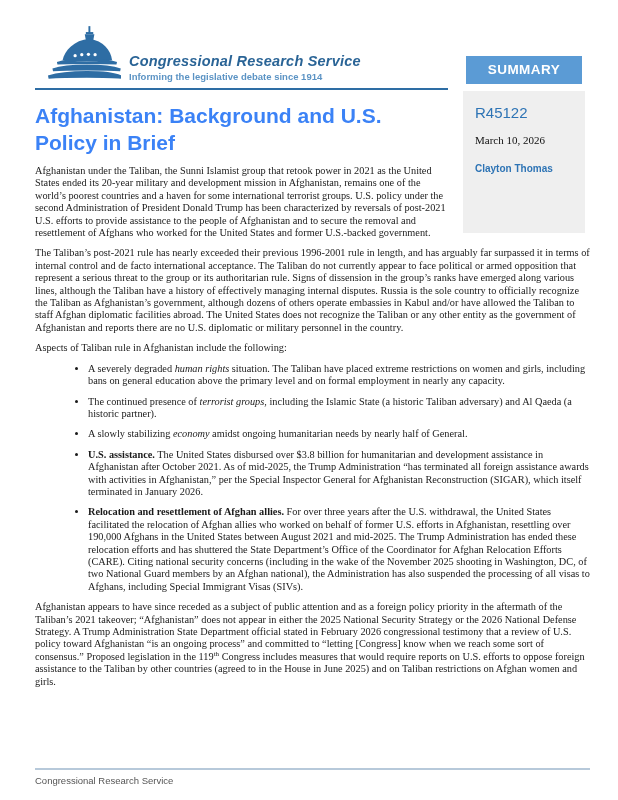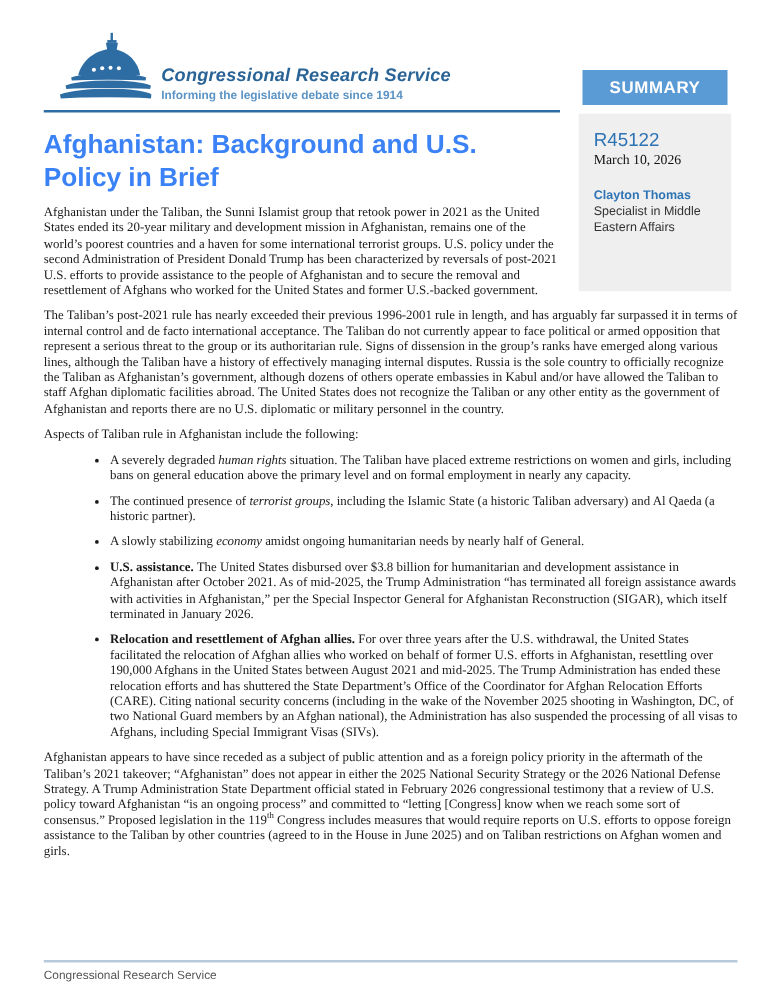--- a/index.html
+++ b/index.html
@@ -25,21 +25,21 @@
   .header-rule { width: 413px; height: 2px; background: #2e6da4; margin-top: 4px; }
 
   
   .sidebar { position: absolute; top: 56px; right: 33px; width: 122px; font-family: "Liberation Sans", sans-serif; }
   .summary-btn {
     background: #5b9bd5; color: #ffffff; font-weight: bold;
     font-size: 13.5px; text-align: center; padding: 6px 0 7px;
     margin: 0 3px; letter-spacing: .5px; cursor: pointer;
   }
   .info-box { background: #efefef; margin-top: 7px; padding: 13px 10px 18px 12px; min-height: 142px; }
-  .report-number { color: #2e74b5; font-size: 15px; margin-bottom: 1px; }
+  .report-number { color: #2e74b5; font-size: 15px; margin-bottom: 13px; }
   .report-date { font-family: "Liberation Serif", serif; font-size: 11px; color: #111; margin-bottom: 17px; }
   .author-name { font-size: 10px; font-weight: bold; color: #2e74b5; margin-bottom: 2px; }
   .author-title { font-size: 10px; color: #333; line-height: 12.5px; }
 
   
   .title {
     font-family: "Liberation Sans", sans-serif;
     font-size: 21px; line-height: 27px; font-weight: bold;
     color: #3b82f6; margin: 12px 142px 9px 0;
   }
@@ -62,21 +62,20 @@
 <body>
 
 <div class="page">
 
   <aside class="sidebar">
     <div class="summary-btn">SUMMARY</div>
     <div class="info-box">
       <div class="report-number">R45122</div>
       <div class="report-date">March 10, 2026</div>
       <div class="author-name">Clayton Thomas</div>
-      <div class="author-title">Specialist in Middle Eastern Affairs</div>
     </div>
   </aside>
 
   <header class="header">
     <span class="logo-icon">
       <svg viewBox="0 0 100 78" width="74" height="58" xmlns="http://www.w3.org/2000/svg">
         <g fill="#2e6da4">
           <rect x="56" y="0" width="2.6" height="10"></rect>
           <rect x="52.5" y="8" width="10" height="3"></rect>
           <path d="M51 11 h13 l-1.5 8 h-10 z"></path>

